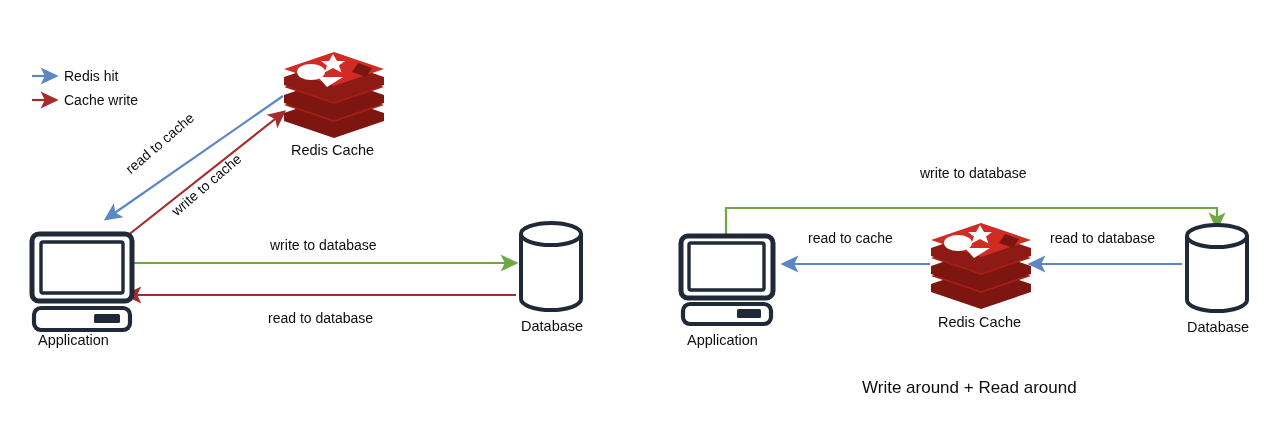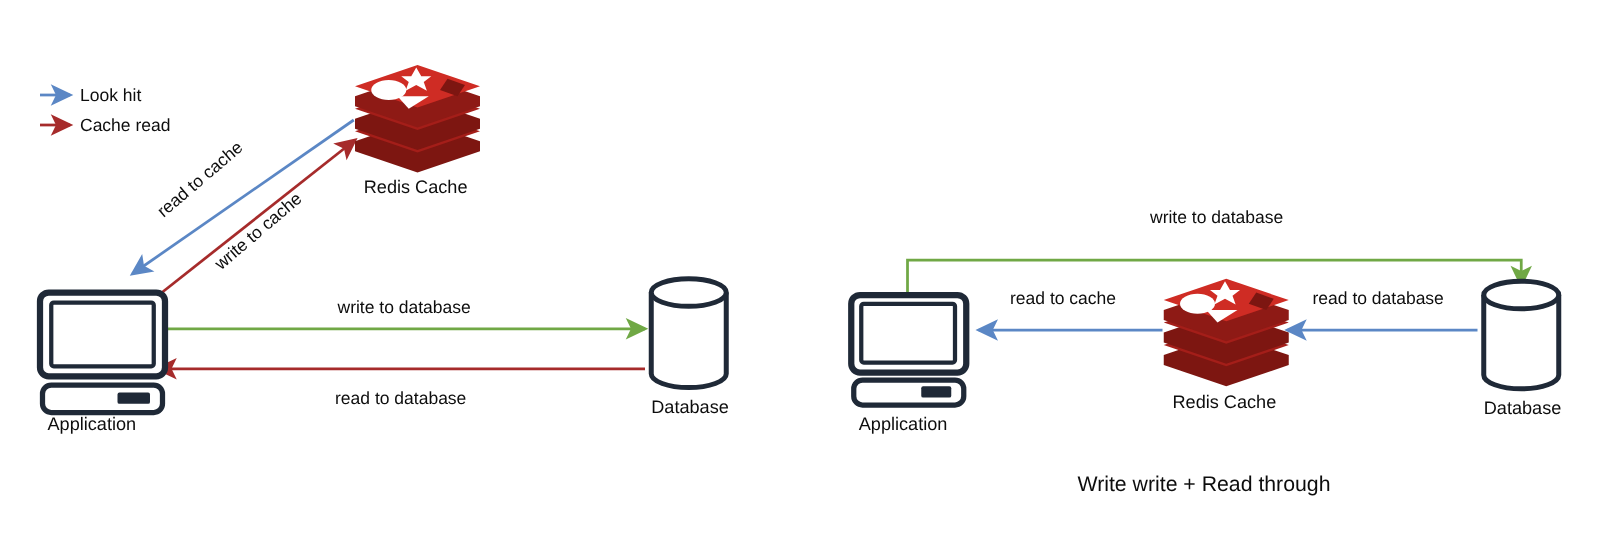--- a/index.html
+++ b/index.html
@@ -138,35 +138,35 @@
       <path d="M1005 234 L1019 239 L1013 248 L999 243 Z" fill="#7d1611"></path>
       <path d="M965 248 L990 248 L974 258 Z" fill="#ffffff"></path>
     </g>
 
     <g>
       <path d="M1187 236 L1187 300 A30 11 0 0 0 1247 300 L1247 236" fill="#ffffff" stroke="#1f2937" stroke-width="4"></path>
       <ellipse cx="1217" cy="236" rx="30" ry="11" fill="#ffffff" stroke="#1f2937" stroke-width="4"></ellipse>
     </g>
   </svg>
 
-  <div class="lbl legend" style="left:64px; top:69px;">Look hit</div>
-  <div class="lbl legend" style="left:64px; top:93px;">Cache read</div>
+  <div class="lbl legend" style="left:64px; top:69px;">Redis hit</div>
+  <div class="lbl legend" style="left:64px; top:93px;">Cache write</div>
 
   <div class="lbl rot-a" style="left:132px; top:162px;">read to cache</div>
   <div class="lbl rot-b" style="left:178px; top:204px;">write to cache</div>
   <div class="lbl" style="left:270px; top:238px;">write to database</div>
   <div class="lbl" style="left:268px; top:311px;">read to database</div>
 
   <div class="lbl node-name" style="left:38px; top:333px;">Application</div>
   <div class="lbl node-name" style="left:291px; top:143px;">Redis Cache</div>
   <div class="lbl node-name" style="left:521px; top:319px;">Database</div>
 
   <div class="lbl" style="left:920px; top:166px;">write to database</div>
   <div class="lbl" style="left:808px; top:231px;">read to cache</div>
   <div class="lbl" style="left:1050px; top:231px;">read to database</div>
 
   <div class="lbl node-name" style="left:687px; top:333px;">Application</div>
   <div class="lbl node-name" style="left:938px; top:315px;">Redis Cache</div>
   <div class="lbl node-name" style="left:1187px; top:320px;">Database</div>
 
-  <div class="lbl caption" style="left:862px; top:379px;">Write write + Read through</div>
+  <div class="lbl caption" style="left:862px; top:379px;">Write around + Read around</div>
 
 </div>
 
 </body></html>

